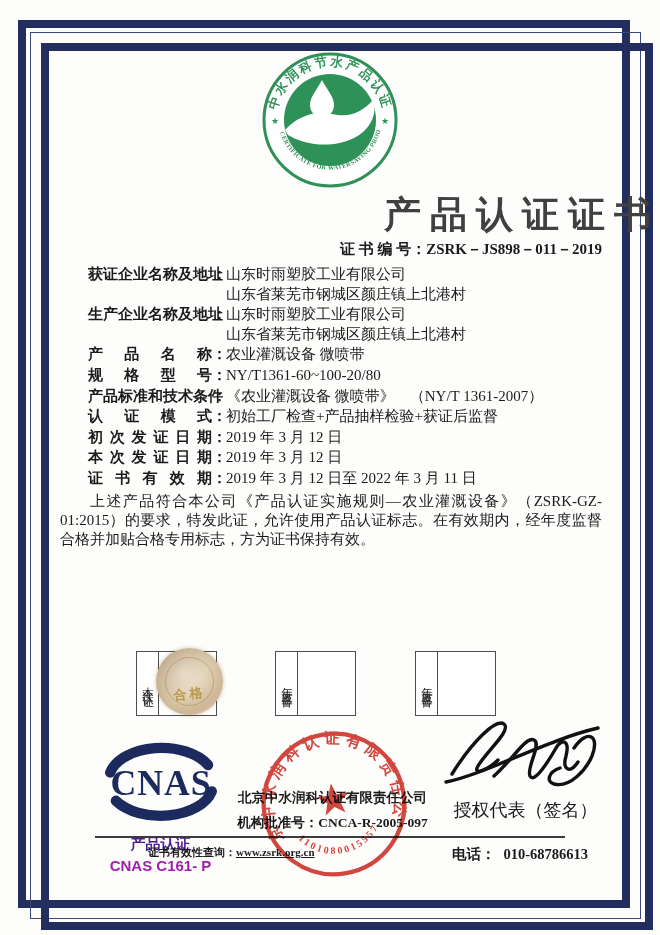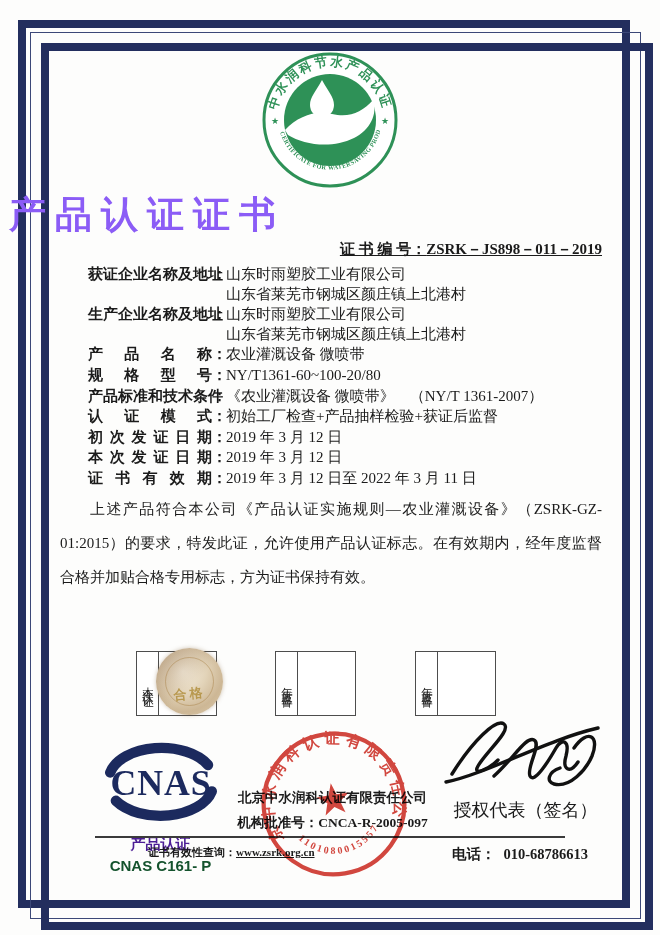--- a/index.html
+++ b/index.html
@@ -12,43 +12,43 @@
   .frame{position:absolute;pointer-events:none;box-sizing:border-box;background:transparent;}
   .frame-a{left:18px;top:20px;width:612px;height:888px;border:8px solid #232e5e;}
   .frame-b{left:30px;top:32px;width:611px;height:887px;border:1.5px solid #3c4878;}
   .frame-c{left:41px;top:43px;width:612px;height:887px;border:8px solid #232e5e;}
 
   
   .seal{position:absolute;left:50%;top:50px;transform:translateX(-50%);width:140px;height:140px;}
 
   
   .title{
-    position:absolute;top:190px;left:0;width:100%;text-align:left;
+    position:absolute;top:190px;left:0;width:100%;text-align:right;
     font-family:"Liberation Sans","DejaVu Sans",sans-serif;font-weight:900;
-    font-size:37px;letter-spacing:9px;text-indent:9px;color:#8b5cf6;
-  }
-  .cert-no{position:absolute;top:240px;right:58px;font-size:15px;font-weight:bold;text-decoration:underline;}
+    font-size:37px;letter-spacing:9px;text-indent:9px;color:#404040;
+  }
+  .cert-no{position:absolute;top:240px;right:58px;font-size:15px;font-weight:bold;}
   .cert-no .lat{font-family:"Liberation Serif","DejaVu Serif",serif;}
 
   
   .fields{position:absolute;left:88px;top:264px;right:38px;font-size:15px;line-height:19.6px;}
   .frow{white-space:nowrap;}
   .frow .lbl{
     display:inline-block;width:124px;vertical-align:top;
     font-family:"Liberation Sans","DejaVu Sans",sans-serif;font-weight:bold;
     text-align:justify;text-align-last:justify;
   }
   .frow .lbl.jflex{display:inline-flex;justify-content:space-between;}
   .frow .colon{font-family:"Liberation Sans","DejaVu Sans",sans-serif;font-weight:bold;display:inline-block;width:14px;}
   .frow .val{font-family:"Liberation Serif","DejaVu Serif",serif;}
 
   
   .statement{
     position:absolute;left:60px;right:58px;top:492px;
-    font-size:15px;line-height:34px;text-indent:2em;text-align:justify;
+    font-size:15px;line-height:19px;text-indent:2em;text-align:justify;
   }
 
   
   .sbox{position:absolute;width:81px;height:65px;border:1.6px solid #4d4d4d;box-sizing:border-box;background:#fff;}
   .sbox .vtxt{
     position:absolute;left:0;top:0;bottom:0;width:21px;border-right:1.4px solid #4d4d4d;
     writing-mode:vertical-rl;text-orientation:upright;
     font-size:11.5px;letter-spacing:3px;display:flex;align-items:center;justify-content:center;
     font-family:"Liberation Serif","DejaVu Serif",serif;color:#222;
   }
@@ -70,21 +70,21 @@
   }
   .sticker .stxt{
     position:absolute;left:0;right:0;top:37px;text-align:center;
     color:#b2903f;font-size:13px;font-weight:bold;letter-spacing:3px;
     transform:rotate(-6deg);font-family:"Liberation Sans","DejaVu Sans",sans-serif;opacity:.85;
   }
 
   
   .cnas{position:absolute;left:93px;top:733px;width:135px;text-align:center;}
   .cnas .l1{font-family:"Liberation Sans","DejaVu Sans",sans-serif;font-weight:bold;font-size:15px;margin-top:2px;color:#4c1d95;}
-  .cnas .l2{font-family:"Liberation Sans","DejaVu Sans",sans-serif;font-weight:bold;font-size:15px;margin-top:3px;color:#14532d;}
+  .cnas .l2{font-family:"Liberation Sans","DejaVu Sans",sans-serif;font-weight:bold;font-size:15px;margin-top:3px;color:#a21caf;}
 
   
   .issuer{position:absolute;left:225px;top:789px;width:215px;text-align:center;font-weight:bold;}
   .issuer .nm{font-size:13.5px;}
   .issuer .ap{font-size:13.5px;margin-top:7px;}
 
   
   .stamp{position:absolute;left:258px;top:728px;width:152px;height:152px;
          transform:rotate(-9deg);mix-blend-mode:multiply;opacity:.92;z-index:5;}
 

